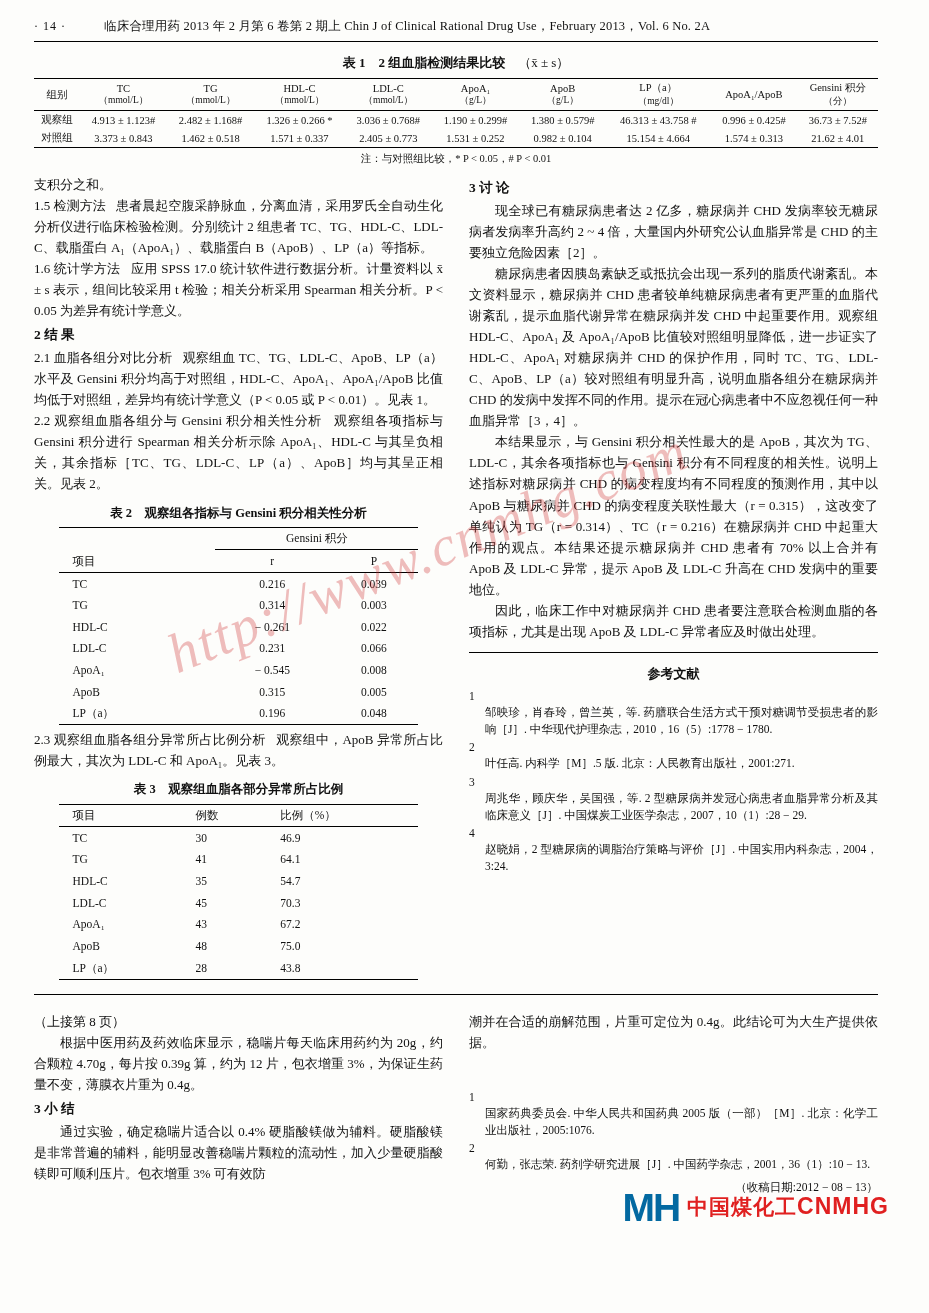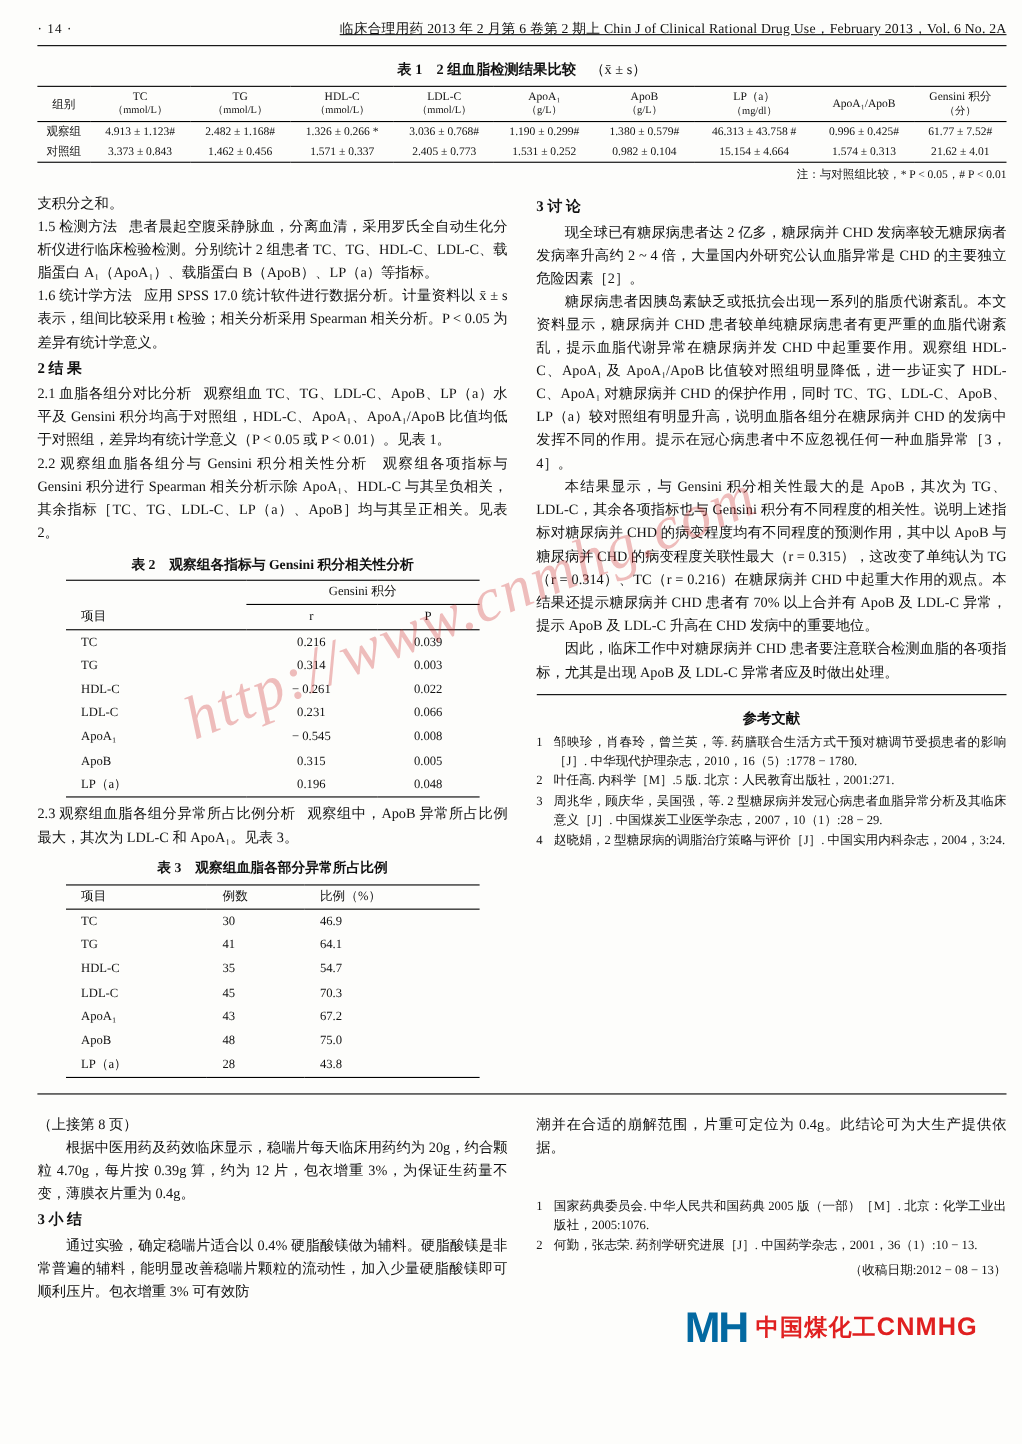--- a/index.html
+++ b/index.html
@@ -6,50 +6,50 @@
   body{
     width:929px;height:1313px;
     background:#fdfdfb;
     font-family:"Liberation Serif", serif;
     color:#111;
     position:relative;
     overflow:hidden;
   }
   .page{
     position:absolute;inset:0;
-    padding:18px 14px 10px 34px;
+    padding:18px 51px 10px 34px;
     box-sizing:border-box;
   }
   
   .header{
     display:flex;align-items:baseline;
     font-size:12.5px;
     padding-bottom:4px;
   }
   .header .pageno{width:70px;font-size:12px;letter-spacing:1px;}
-  .header .htitle{flex:1;text-align:right;font-size:12.5px;letter-spacing:0.2px;text-decoration:underline;}
+  .header .htitle{flex:1;text-align:left;font-size:12.5px;letter-spacing:0.2px;}
   .rule{border-top:1px solid #000;margin-top:2px;}
   
   .tbl-caption{
     text-align:center;font-weight:bold;font-size:13px;margin:12px 0 6px 0;
   }
   .tbl-caption .norm{font-weight:normal;}
   table.data{
     width:100%;border-collapse:collapse;font-size:10.5px;
     font-family:"Liberation Serif", serif;
   }
   table.data th,table.data td{
     padding:2px 2px;text-align:center;white-space:nowrap;
   }
   table.data thead th{font-weight:normal;}
   .t1 .toprule td,.t1 .toprule th{border-top:1.3px solid #000;}
   .t1 .midrule th{border-bottom:0.8px solid #000;}
   .t1 .botrule td{border-bottom:1.3px solid #000;}
   .unit{font-size:9.5px;}
-  .note{font-size:10.5px;margin-top:4px;text-align:right;}
+  .note{font-size:10.5px;margin-top:4px;text-align:center;}
   
   .cols{
     display:flex;gap:26px;margin-top:8px;
   }
   .col{width:430px;font-size:13px;line-height:1.62;text-align:justify;}
   .col p{margin:0;text-indent:2em;}
   .col p.noind{text-indent:0;}
   .sec{font-weight:bold;font-size:13.5px;margin:3px 0 1px 0;}
   .subsec{font-size:13px;}
   
@@ -69,21 +69,21 @@
   
   .refbox{
     border-top:1px solid #000;margin-top:10px;padding-top:4px;
   }
   .refhead{text-align:center;font-weight:bold;font-size:13px;margin:6px 0 4px 0;}
   .ref{
     font-size:11.5px;line-height:1.5;display:flex;gap:5px;margin-bottom:1px;
     text-align:justify;
   }
   .ref .num{width:11px;flex:none;text-align:left;}
-  .ref .txt{flex:1;}
+  .ref .txt{flex:1;margin-top:16px;}
   .recv{font-size:11.5px;text-align:right;margin-top:4px;}
   
   .bottom-sep{border-top:1px solid #000;margin:14px 0 0 0;}
   .bottom{
     display:flex;gap:26px;margin-top:16px;
   }
   
   .logo{
     position:absolute;right:40px;bottom:88px;
     display:flex;align-items:center;gap:8px;
@@ -174,26 +174,26 @@
       <tr>
         <td>观察组</td>
         <td>4.913 ± 1.123#</td>
         <td>2.482 ± 1.168#</td>
         <td>1.326 ± 0.266 *</td>
         <td>3.036 ± 0.768#</td>
         <td>1.190 ± 0.299#</td>
         <td>1.380 ± 0.579#</td>
         <td>46.313 ± 43.758 #</td>
         <td>0.996 ± 0.425#</td>
-        <td>61.77 ± 7.52#</td>
+        <td>36.73 ± 7.52#</td>
       </tr>
       <tr class="botrule">
         <td>对照组</td>
         <td>3.373 ± 0.843</td>
-        <td>1.462 ± 0.456</td>
+        <td>1.462 ± 0.518</td>
         <td>1.571 ± 0.337</td>
         <td>2.405 ± 0.773</td>
         <td>1.531 ± 0.252</td>
         <td>0.982 ± 0.104</td>
         <td>15.154 ± 4.664</td>
         <td>1.574 ± 0.313</td>
         <td>21.62 ± 4.01</td>
       </tr>
     </tbody>
   </table>

